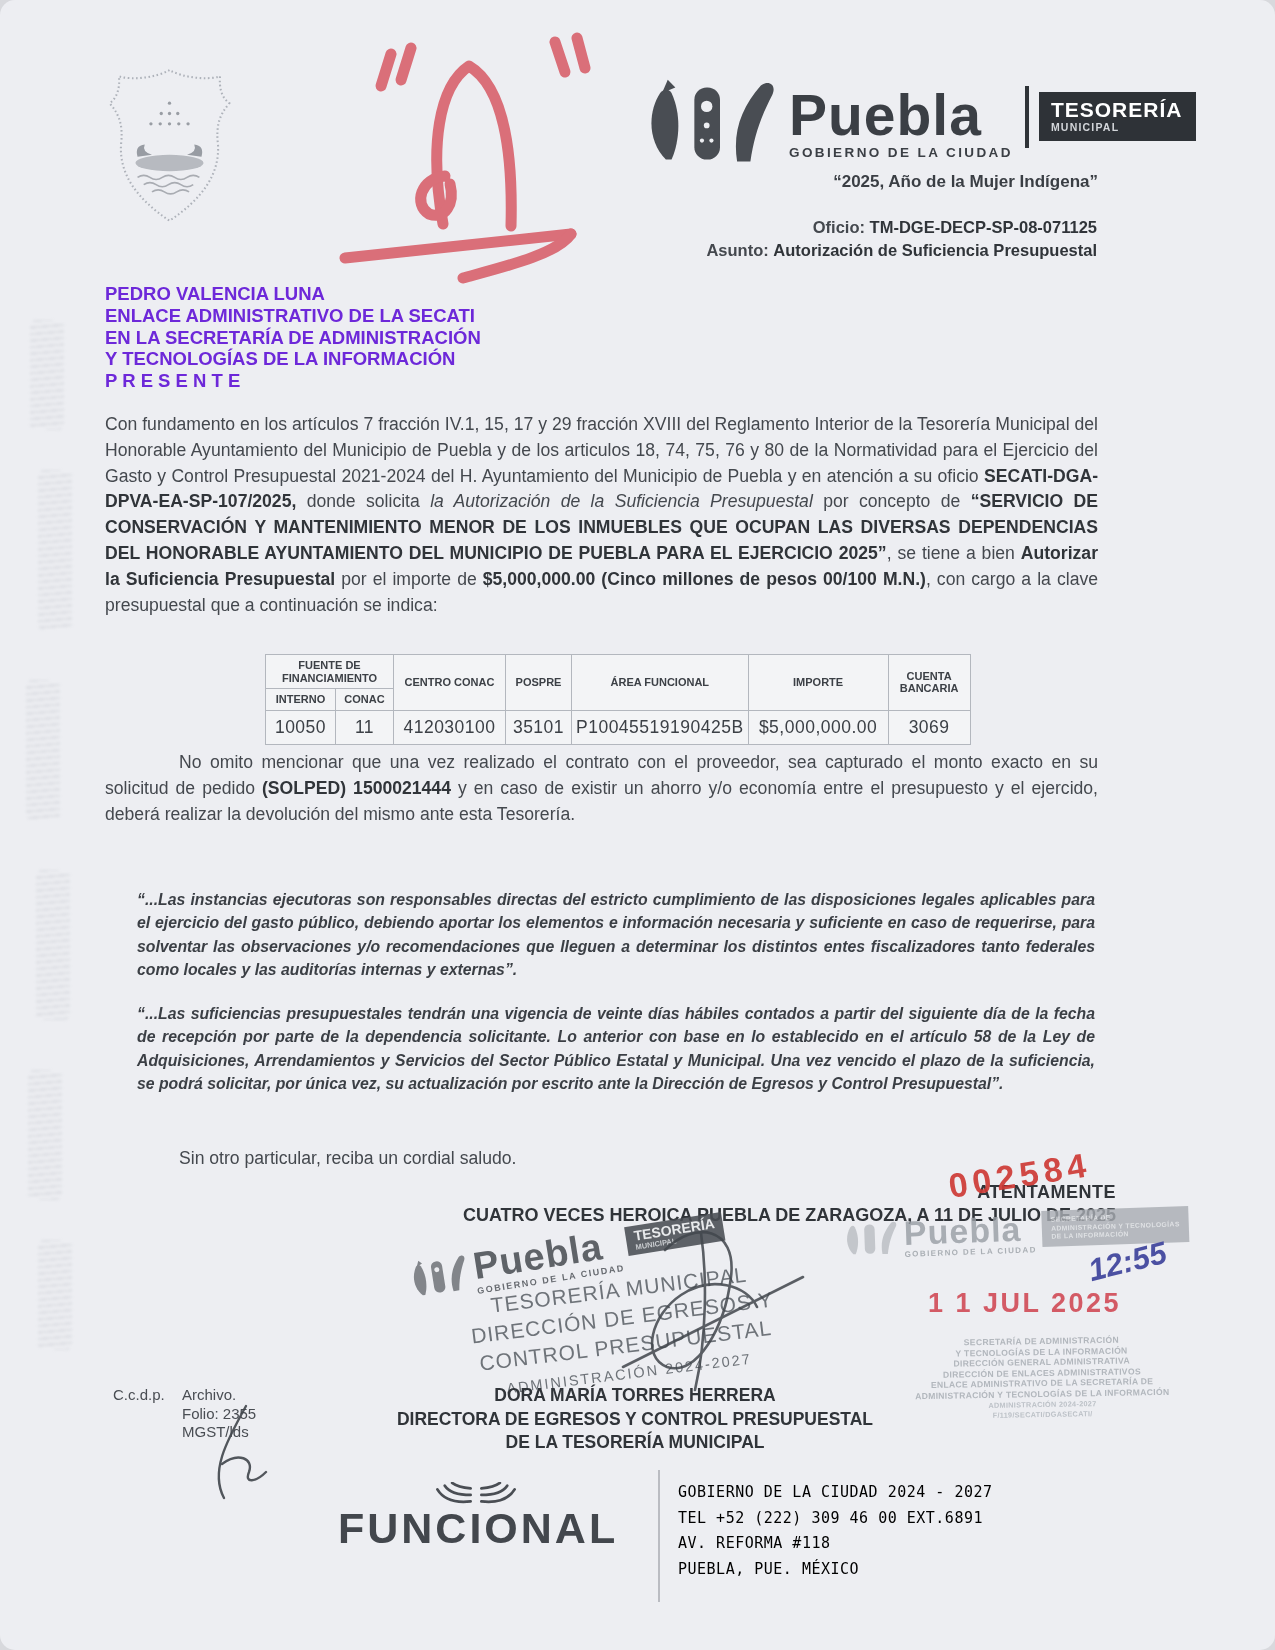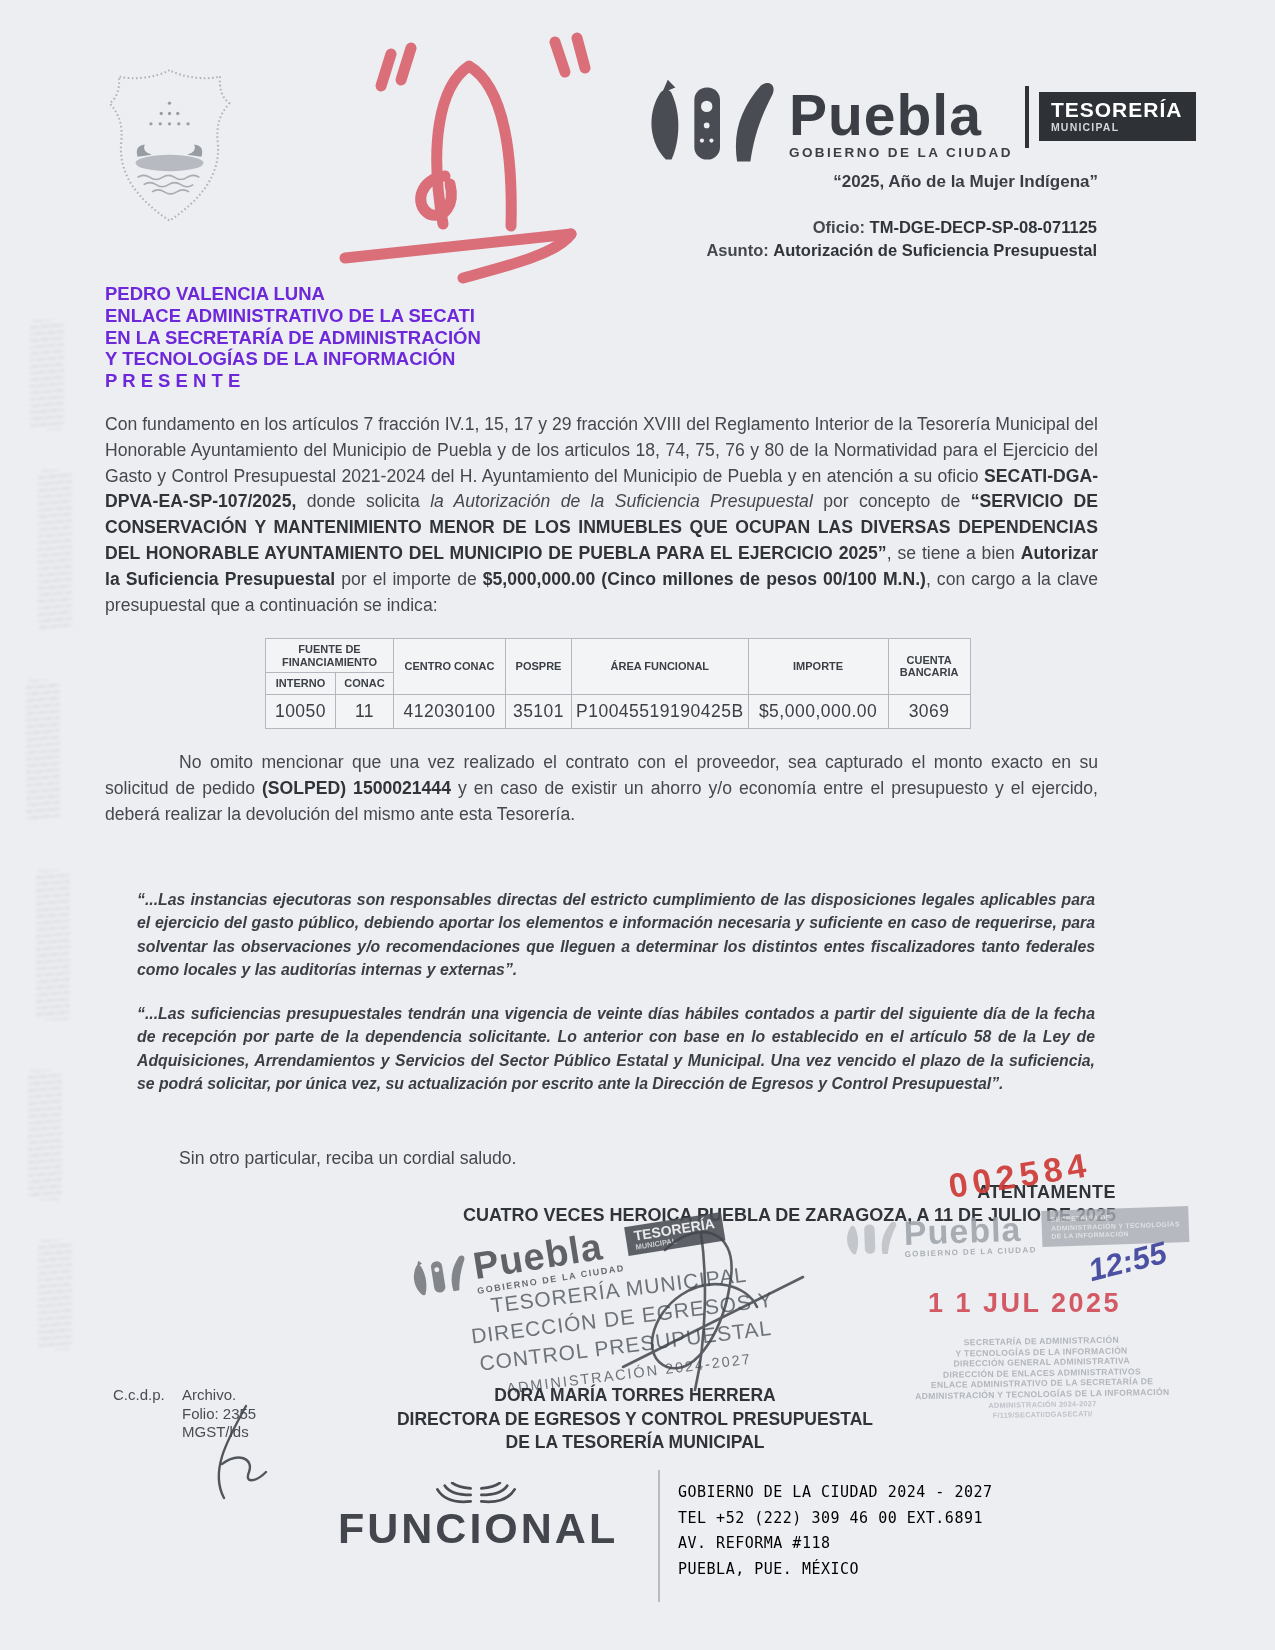--- a/index.html
+++ b/index.html
@@ -4,20 +4,21 @@
 <style>
   html,body{margin:0;padding:0;background:#d8d9dd;}
   .paper{
     position:relative;
     width:1275px;height:1650px;
     margin:0 auto;
     background:#edeef2;
     overflow:hidden;
     font-family:"Liberation Sans",sans-serif;
     color:#44484e;
+    border-radius:15px;
   }
   .abs{position:absolute;}
   .b{font-weight:700;color:#303439;}
   .i{font-style:italic;}
 
   
   .brand-row{left:638px;top:76px;display:flex;align-items:center;}
   .brand-icons{opacity:.92;}
   .brand-text{margin-left:6px;}
   .brand-wordmark{font-size:57px;font-weight:800;letter-spacing:1px;color:#3b3f45;line-height:56px;}
@@ -40,21 +41,21 @@
   .p1{top:412px;}
   .p2{top:750px;text-indent:74px;}
   .p3{top:842px;text-indent:74px;}
   .closing{top:1146px;text-indent:74px;text-align:left;}
 
   .quote{left:137px;width:958px;font-size:15.8px;line-height:23.4px;font-weight:700;font-style:italic;text-align:justify;color:#3b3f45;}
   .q1{top:888px;}
   .q2{top:1002px;}
 
   
-  table.budget{left:265px;top:638px;position:absolute;border-collapse:collapse;background:rgba(255,255,255,.35);}
+  table.budget{left:265px;top:654px;position:absolute;border-collapse:collapse;background:rgba(255,255,255,.35);}
   table.budget th,table.budget td{border:1.4px solid #b3b7bе;border:1.4px solid #b3b7be;color:#3c4046;}
   table.budget th{font-size:11px;font-weight:700;line-height:12.5px;padding:4px 3px;text-align:center;}
   table.budget td{font-size:17.5px;padding:6px 4px;text-align:center;letter-spacing:.5px;}
 
   .att-block{left:166px;width:950px;text-align:right;font-weight:700;color:#303439;}
   .att{top:1182px;font-size:18px;letter-spacing:.5px;}
   .dateline{top:1205px;font-size:18px;}
 
   
   .stamp-center{left:408px;top:1218px;width:480px;transform:rotate(-2deg);}

